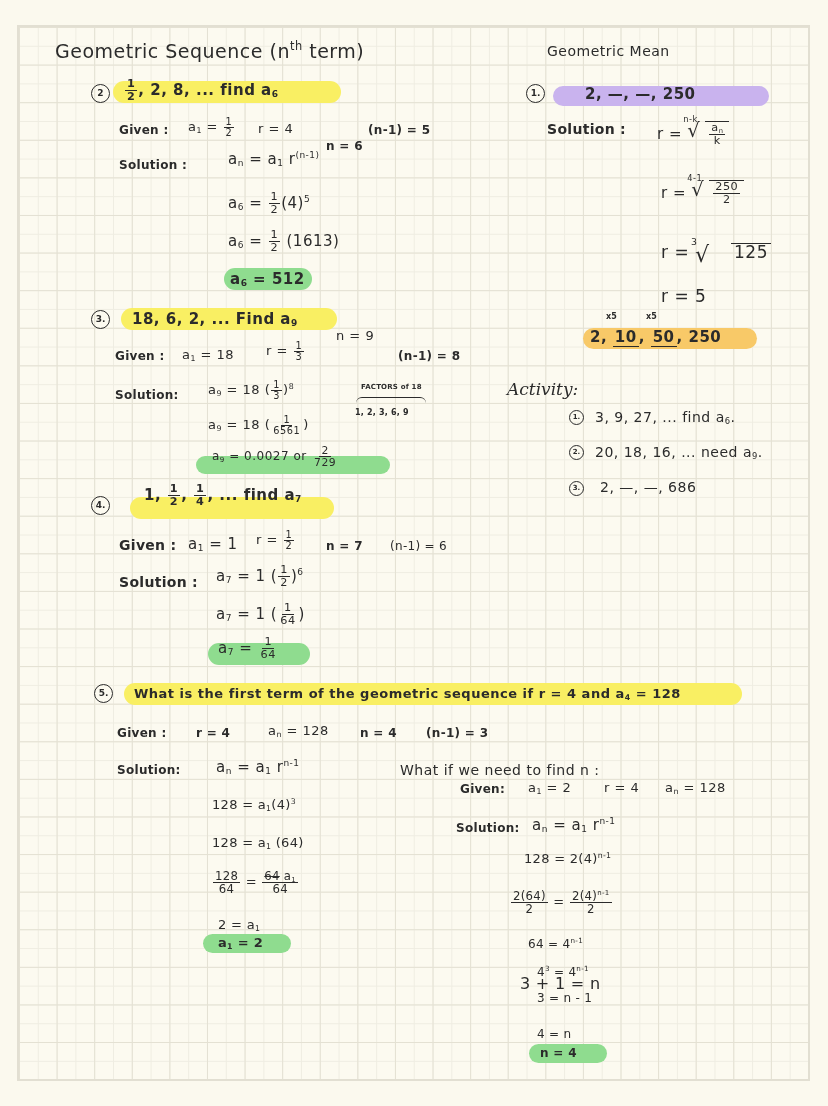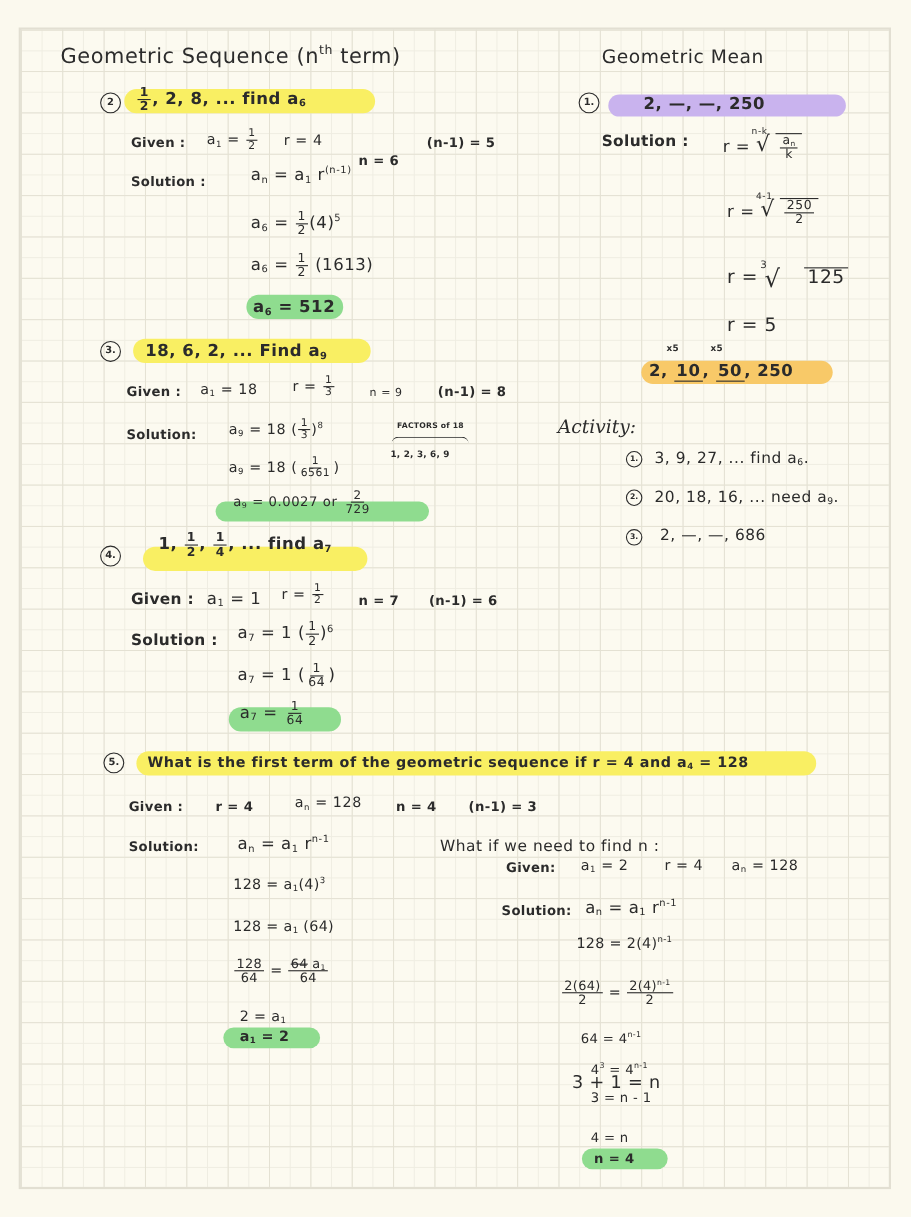--- a/index.html
+++ b/index.html
@@ -70,21 +70,21 @@
       <span class="d">2</span>
     </span><span>, 2, 8, ... find a</span><sub>6</sub></div>
 
 <div class="t lbl" style="left:119px;top:124px;">Given :</div>
 <div class="t eq" style="left:188px;top:117px;font-size:13px;"><span>a</span><sub>1</sub><span> = </span><span class="frac">
       <span class="n">1</span>
       <span class="d">2</span>
     </span></div>
 <div class="t eq" style="left:258px;top:122px;font-size:13px;">r = 4</div>
 <div class="t eqs" style="left:326px;top:140px;font-weight:bold;">n = 6</div>
-<div class="t eqs" style="left:388px;top:124px;font-weight:bold;">(n-1) = 5</div>
+<div class="t eqs" style="left:368px;top:124px;font-weight:bold;">(n-1) = 5</div>
 
 <div class="t lbl" style="left:119px;top:159px;">Solution :</div>
 <div class="t eq" style="left:228px;top:152px;"><span>a</span><sub>n</sub><span> = a</span><sub>1</sub><span> r</span><sup>(n-1)</sup></div>
 <div class="t eq" style="left:228px;top:191px;"><span>a</span><sub>6</sub><span> = </span><span class="frac">
       <span class="n">1</span>
       <span class="d">2</span>
     </span><span>(4)</span><sup>5</sup></div>
 <div class="t eq" style="left:228px;top:229px;"><span>a</span><sub>6</sub><span> = </span><span class="frac">
       <span class="n">1</span>
       <span class="d">2</span>
@@ -95,21 +95,21 @@
 <div class="hl hl-yellow" style="left:121px;top:308px;width:216px;height:22px;"></div>
 <div class="num" style="left:91px;top:310px;">3.</div>
 <div class="t prob" style="left:132px;top:312px;"><span>18, 6, 2, ...   Find a</span><sub>9</sub></div>
 
 <div class="t lbl" style="left:115px;top:350px;">Given :</div>
 <div class="t eq" style="left:182px;top:348px;font-size:13px;"><span>a</span><sub>1</sub><span> = 18</span></div>
 <div class="t eq" style="left:266px;top:341px;font-size:13px;"><span>r = </span><span class="frac">
       <span class="n">1</span>
       <span class="d">3</span>
     </span></div>
-<div class="t eq" style="left:336px;top:353px;font-size:10px;">n = 9</div>
+<div class="t eq" style="left:336px;top:329px;font-size:13px;">n = 9</div>
 <div class="t eqs" style="left:398px;top:350px;font-weight:bold;">(n-1) = 8</div>
 
 <div class="t lbl" style="left:115px;top:389px;">Solution:</div>
 <div class="t eq" style="left:208px;top:380px;font-size:13px;"><span>a</span><sub>9</sub><span> = 18 (</span><span class="frac">
       <span class="n">1</span>
       <span class="d">3</span>
     </span><span>)</span><sup>8</sup></div>
 <div class="t eq" style="left:208px;top:415px;font-size:13px;"><span>a</span><sub>9</sub><span> = 18 (</span><span class="frac">
       <span class="n">1</span>
       <span class="d">6561</span>
@@ -133,21 +133,21 @@
       <span class="d">4</span>
     </span><span>, ... find a</span><sub>7</sub></div>
 
 <div class="t lbl" style="left:119px;top:538px;font-size:14px;">Given :</div>
 <div class="t eq" style="left:188px;top:537px;"><span>a</span><sub>1</sub><span> = 1</span></div>
 <div class="t eq" style="left:256px;top:530px;font-size:13px;"><span>r = </span><span class="frac">
       <span class="n">1</span>
       <span class="d">2</span>
     </span></div>
 <div class="t eqs" style="left:326px;top:540px;font-weight:bold;">n = 7</div>
-<div class="t eqs" style="left:390px;top:540px;font-weight:bold;">(n-1) = 6</div>
+<div class="t eqs" style="left:390px;top:540px;font-weight:normal;">(n-1) = 6</div>
 
 <div class="t lbl" style="left:119px;top:575px;font-size:14px;">Solution :</div>
 <div class="t eq" style="left:216px;top:564px;"><span>a</span><sub>7</sub><span> = 1 (</span><span class="frac">
       <span class="n">1</span>
       <span class="d">2</span>
     </span><span>)</span><sup>6</sup></div>
 <div class="t eq" style="left:216px;top:602px;"><span>a</span><sub>7</sub><span> = 1 (</span><span class="frac">
       <span class="n">1</span>
       <span class="d">64</span>
     </span><span>)</span></div>
@@ -175,21 +175,21 @@
       <span class="n">128</span>
       <span class="d">64</span>
     </span><span> = </span><span class="frac" style="font-size:0.9em;">
       <span class="n"><span class="strike">64</span><span> a</span><sub>1</sub></span>
       <span class="d">64</span>
     </span></div>
 <div class="t eqs" style="left:218px;top:918px;font-size:13px;"><span>2  =  a</span><sub>1</sub></div>
 <div class="hl hl-green" style="left:203px;top:934px;width:88px;height:19px;"></div>
 <div class="t eqs" style="left:218px;top:936px;font-size:13px;font-weight:bold;"><span>a</span><sub>1</sub><span>  =  2</span></div>
 
-<div class="t title" style="left:547px;top:44px;font-size:17px;">Geometric Mean</div>
+<div class="t title" style="left:547px;top:44px;font-size:14px;">Geometric Mean</div>
 
 <div class="hl hl-purple" style="left:553px;top:86px;width:216px;height:20px;"></div>
 <div class="num" style="left:526px;top:84px;">1.</div>
 <div class="t prob" style="left:585px;top:87px;">2, —, —, 250</div>
 
 <div class="t lbl" style="left:547px;top:122px;font-size:14px;">Solution :</div>
 <div class="t eq" style="left:657px;top:121px;"><span>r = </span><span class="radical"><span class="idx">n-k</span><span class="chk">√</span><span class="rad-body" style="margin-left:6px;"><span class="frac">
           <span class="n"><span>a</span><sub>n</sub></span>
           <span class="d">k</span>
         </span></span></span></div>

